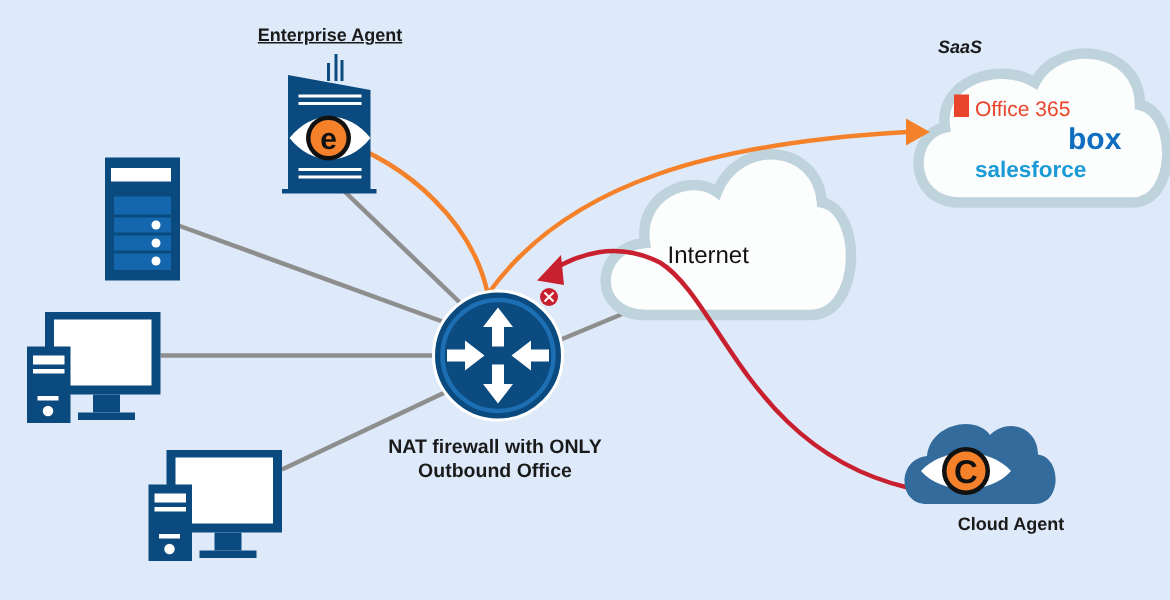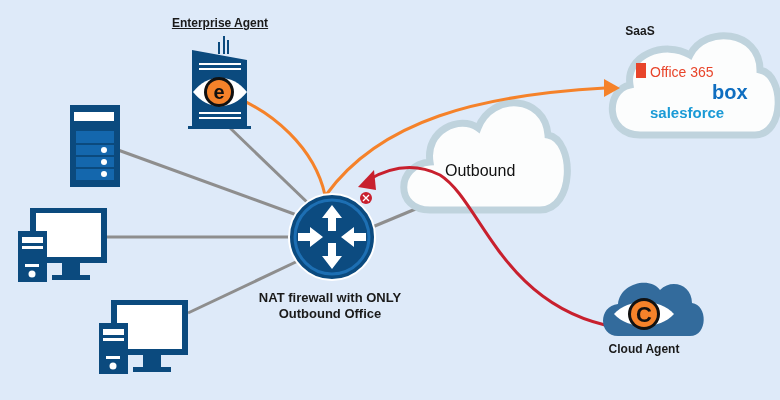--- a/index.html
+++ b/index.html
@@ -103,17 +103,17 @@
   </g>
   <text x="644" y="322" text-anchor="middle" font-family="Liberation Sans, sans-serif" font-size="22" font-weight="bold" fill="#111">C</text>
 
   <rect x="636" y="63" width="10" height="15" fill="#e8452b"></rect>
   <text x="650" y="77" font-family="Liberation Sans, sans-serif" font-size="14" fill="#e8452b">Office 365</text>
   <text x="712" y="99" font-family="Liberation Sans, sans-serif" font-size="20" font-weight="bold" fill="#0f6ec0">box</text>
   <text x="650" y="118" font-family="Liberation Sans, sans-serif" font-size="15" font-weight="bold" fill="#1a9ad6">salesforce</text>
 </svg>
 
 <div class="lbl" style="left:150px;top:16px;width:140px;text-decoration:underline;">Enterprise Agent</div>
-<div class="lbl" style="left:615px;top:24px;width:50px;">SaaS</div>
-<div class="inet" style="left:445px;top:162px;">Outbound</div>
+<div class="lbl" style="left:615px;top:24px;width:50px;font-style:italic;">SaaS</div>
+<div class="inet" style="left:445px;top:162px;">Internet</div>
 <div class="lbl" style="left:240px;top:290px;width:180px;font-size:13px;">NAT firewall with ONLY</div>
 <div class="lbl" style="left:240px;top:306px;width:180px;font-size:13px;">Outbound Office</div>
-<div class="lbl" style="left:594px;top:342px;width:100px;">Cloud Agent</div>
+<div class="lbl" style="left:624px;top:342px;width:100px;">Cloud Agent</div>
 
 </body></html>

